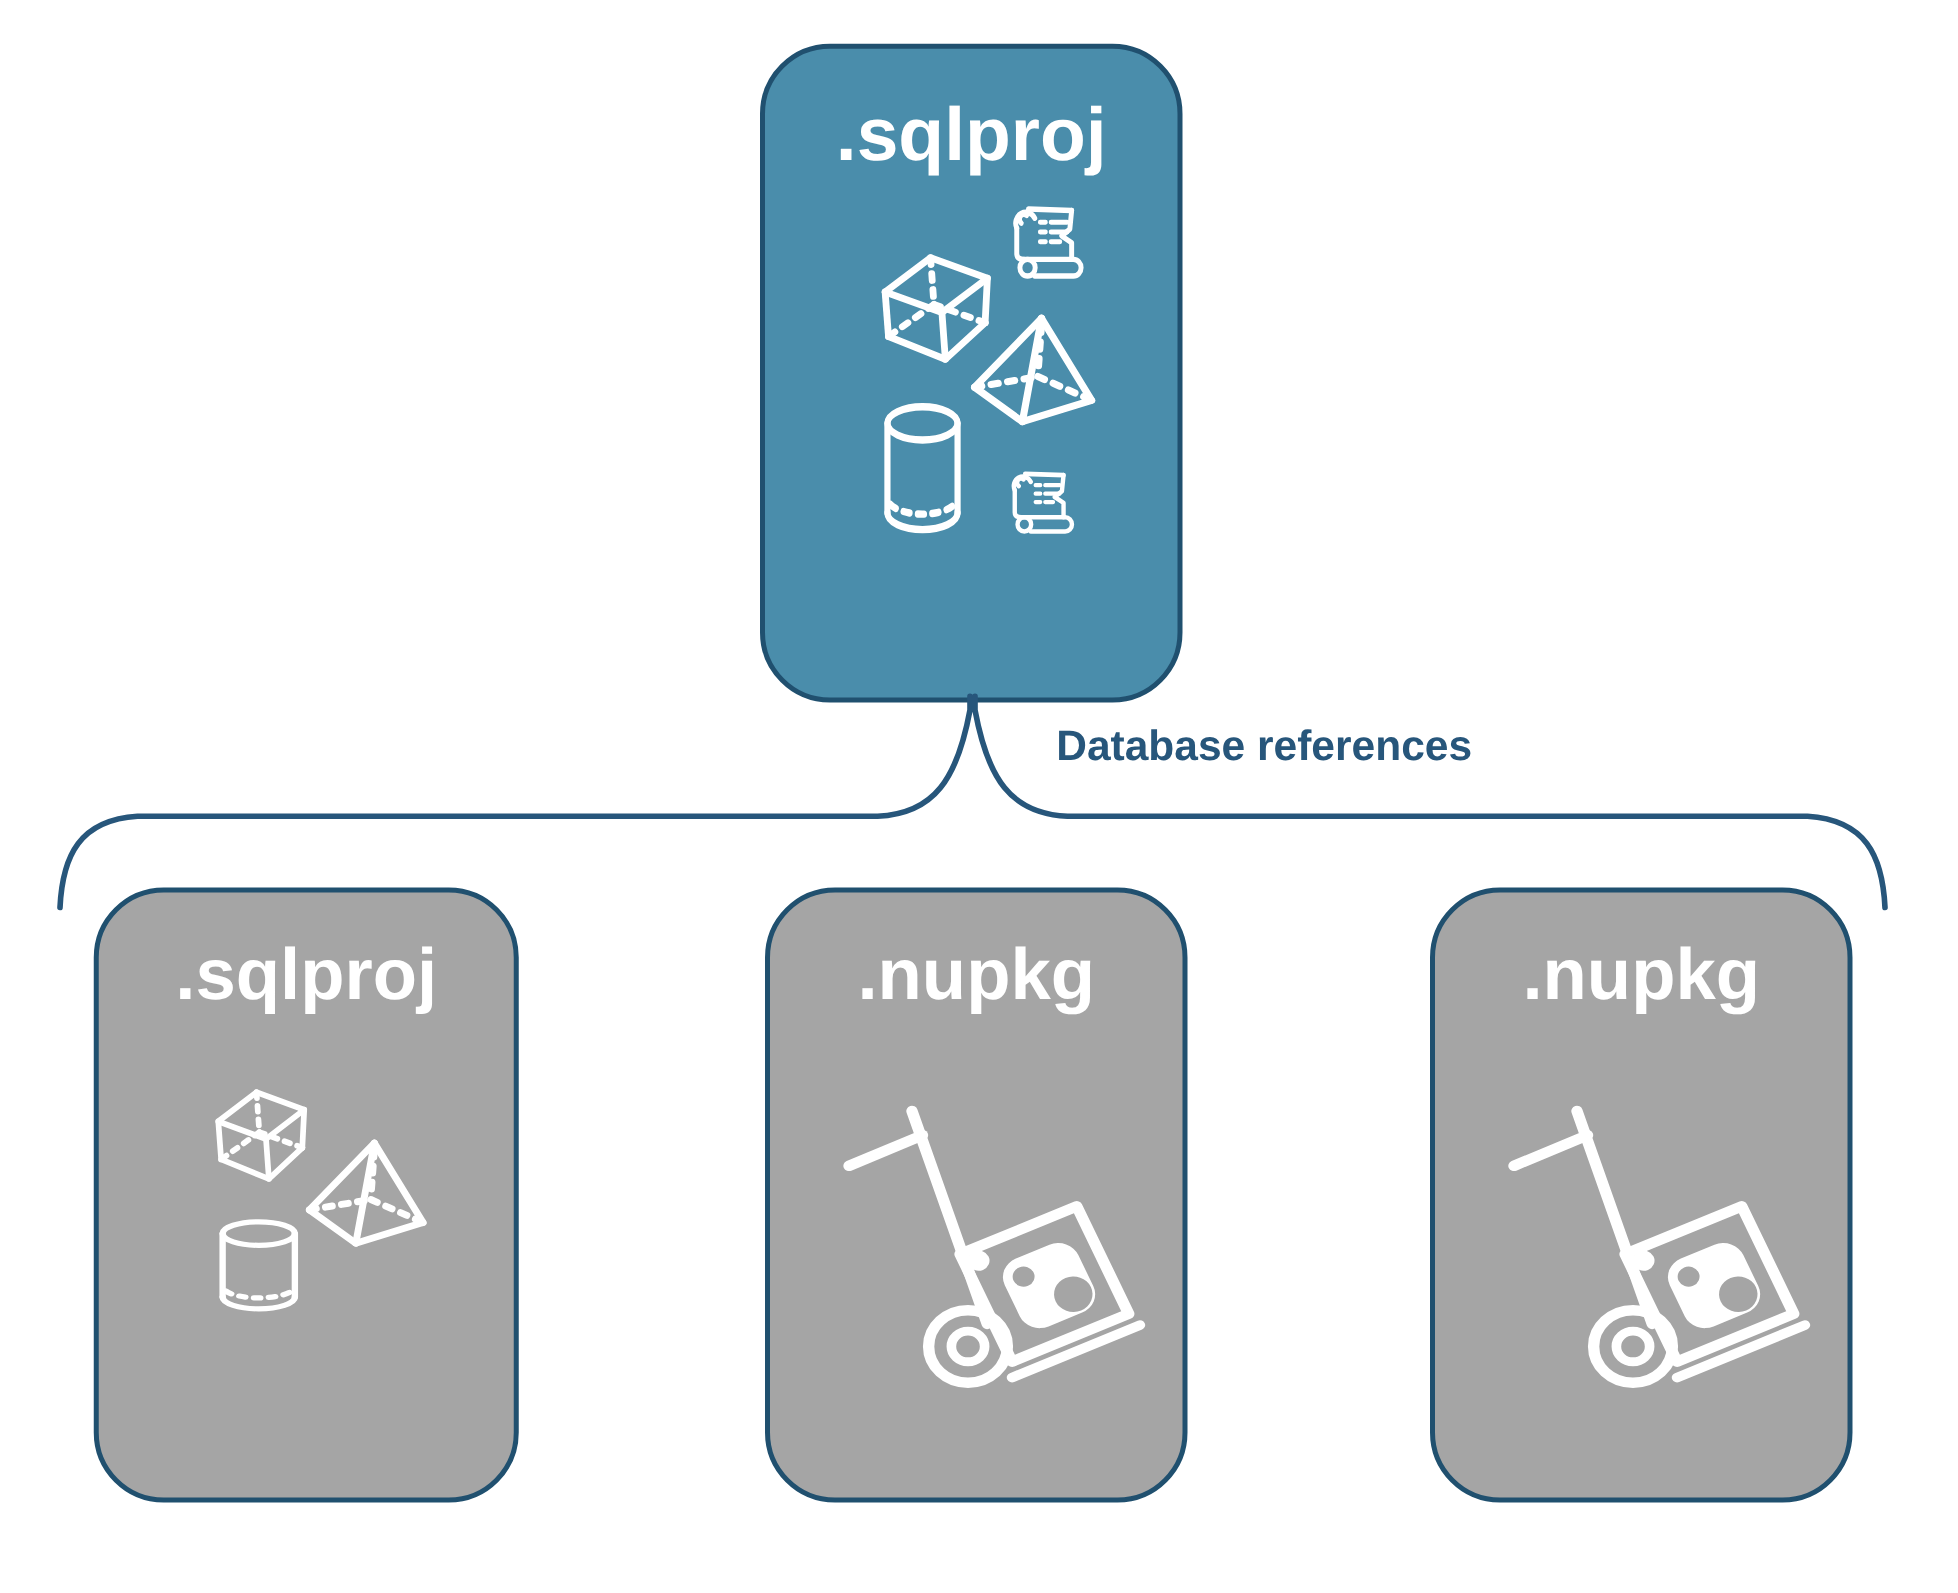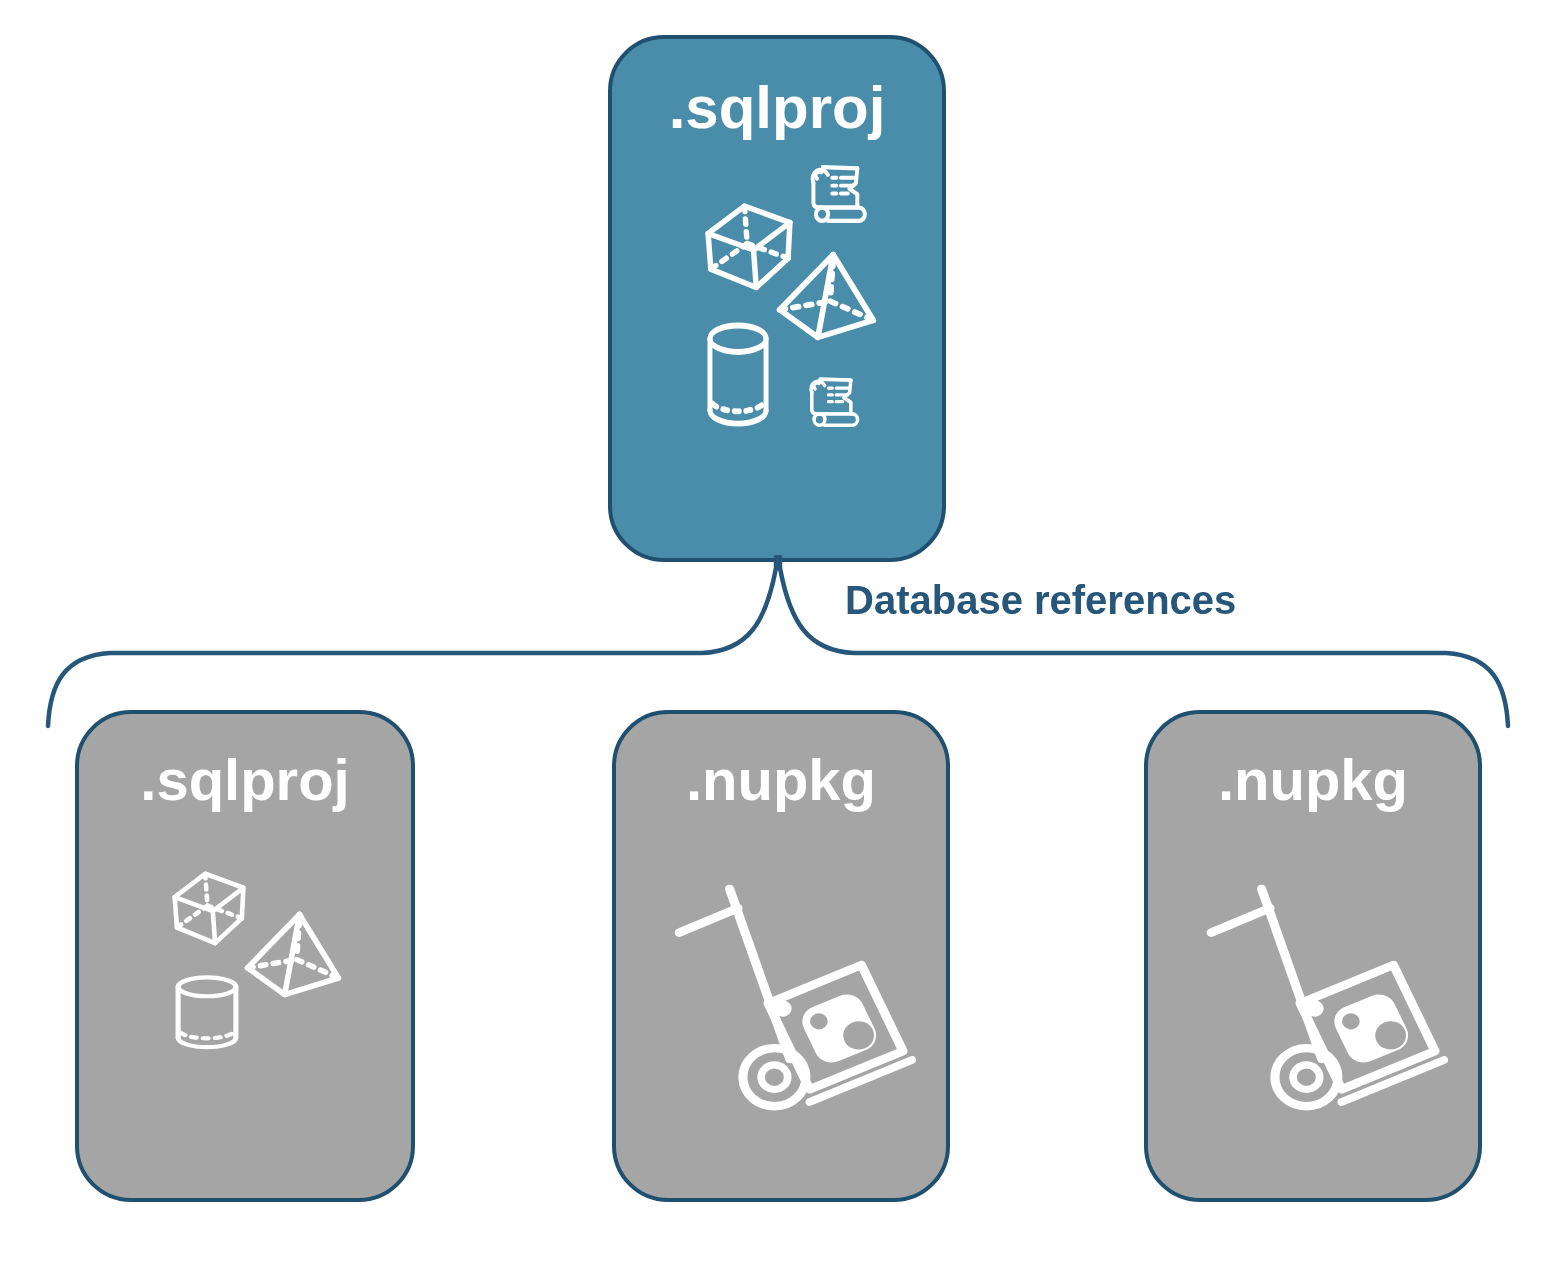--- a/index.html
+++ b/index.html
@@ -20,21 +20,21 @@
   }
   .root .card-title  { margin-top:34px; font-size:60px; }
   .child .card-title { margin-top:32px; font-size:58px; }
   .icon { position:absolute; display:block; }
   .brace-layer {
     position:absolute; left:0; top:0; width:1566px; height:1274px;
     pointer-events:none;
   }
   .connector-label {
     position:absolute; left:845px; top:578px;
-    font-size:40px; font-weight:700; color:#27567B; white-space:nowrap;
+    font-size:34px; font-weight:700; color:#27567B; white-space:nowrap;
   }
   .defs { position:absolute; width:0; height:0; overflow:hidden; }
 </style>
 </head>
 <body>
 
 <svg class="defs" aria-hidden="true">
   <defs>
     <symbol id="icon-cube" viewBox="0 0 110 104">
       <g stroke="#FFFFFF" stroke-width="6" fill="none" stroke-linecap="round" stroke-linejoin="round">

